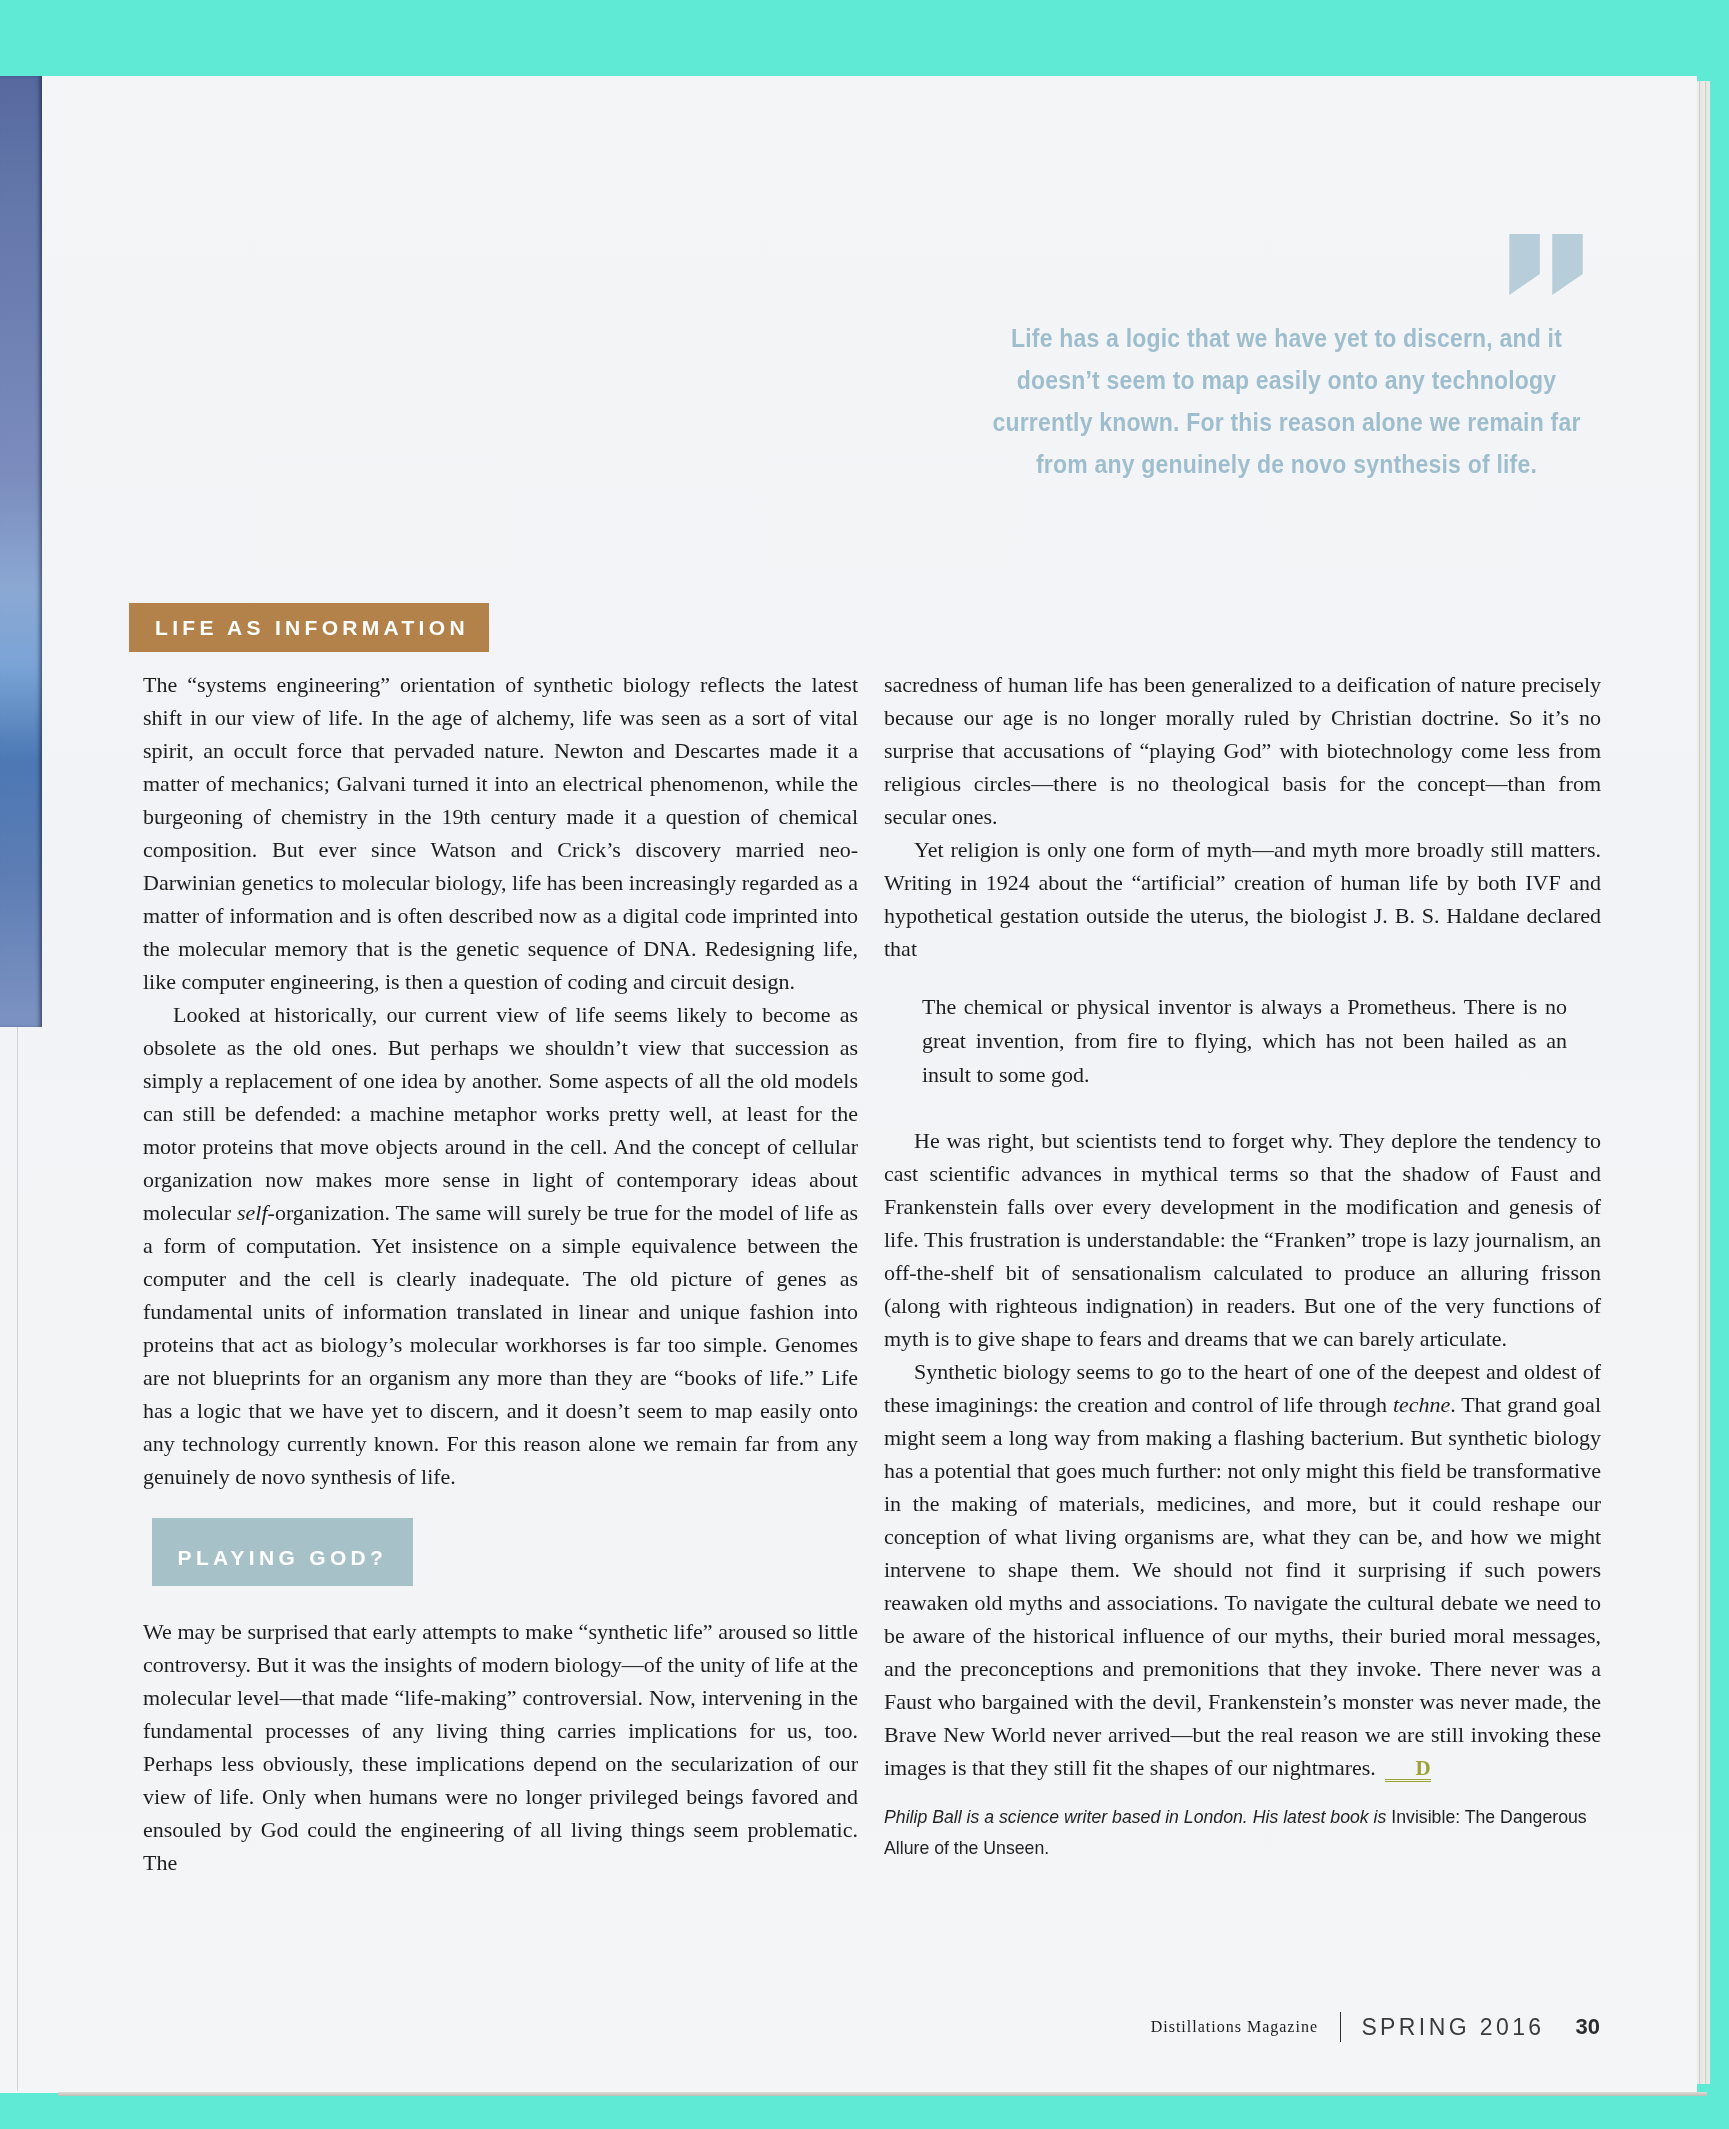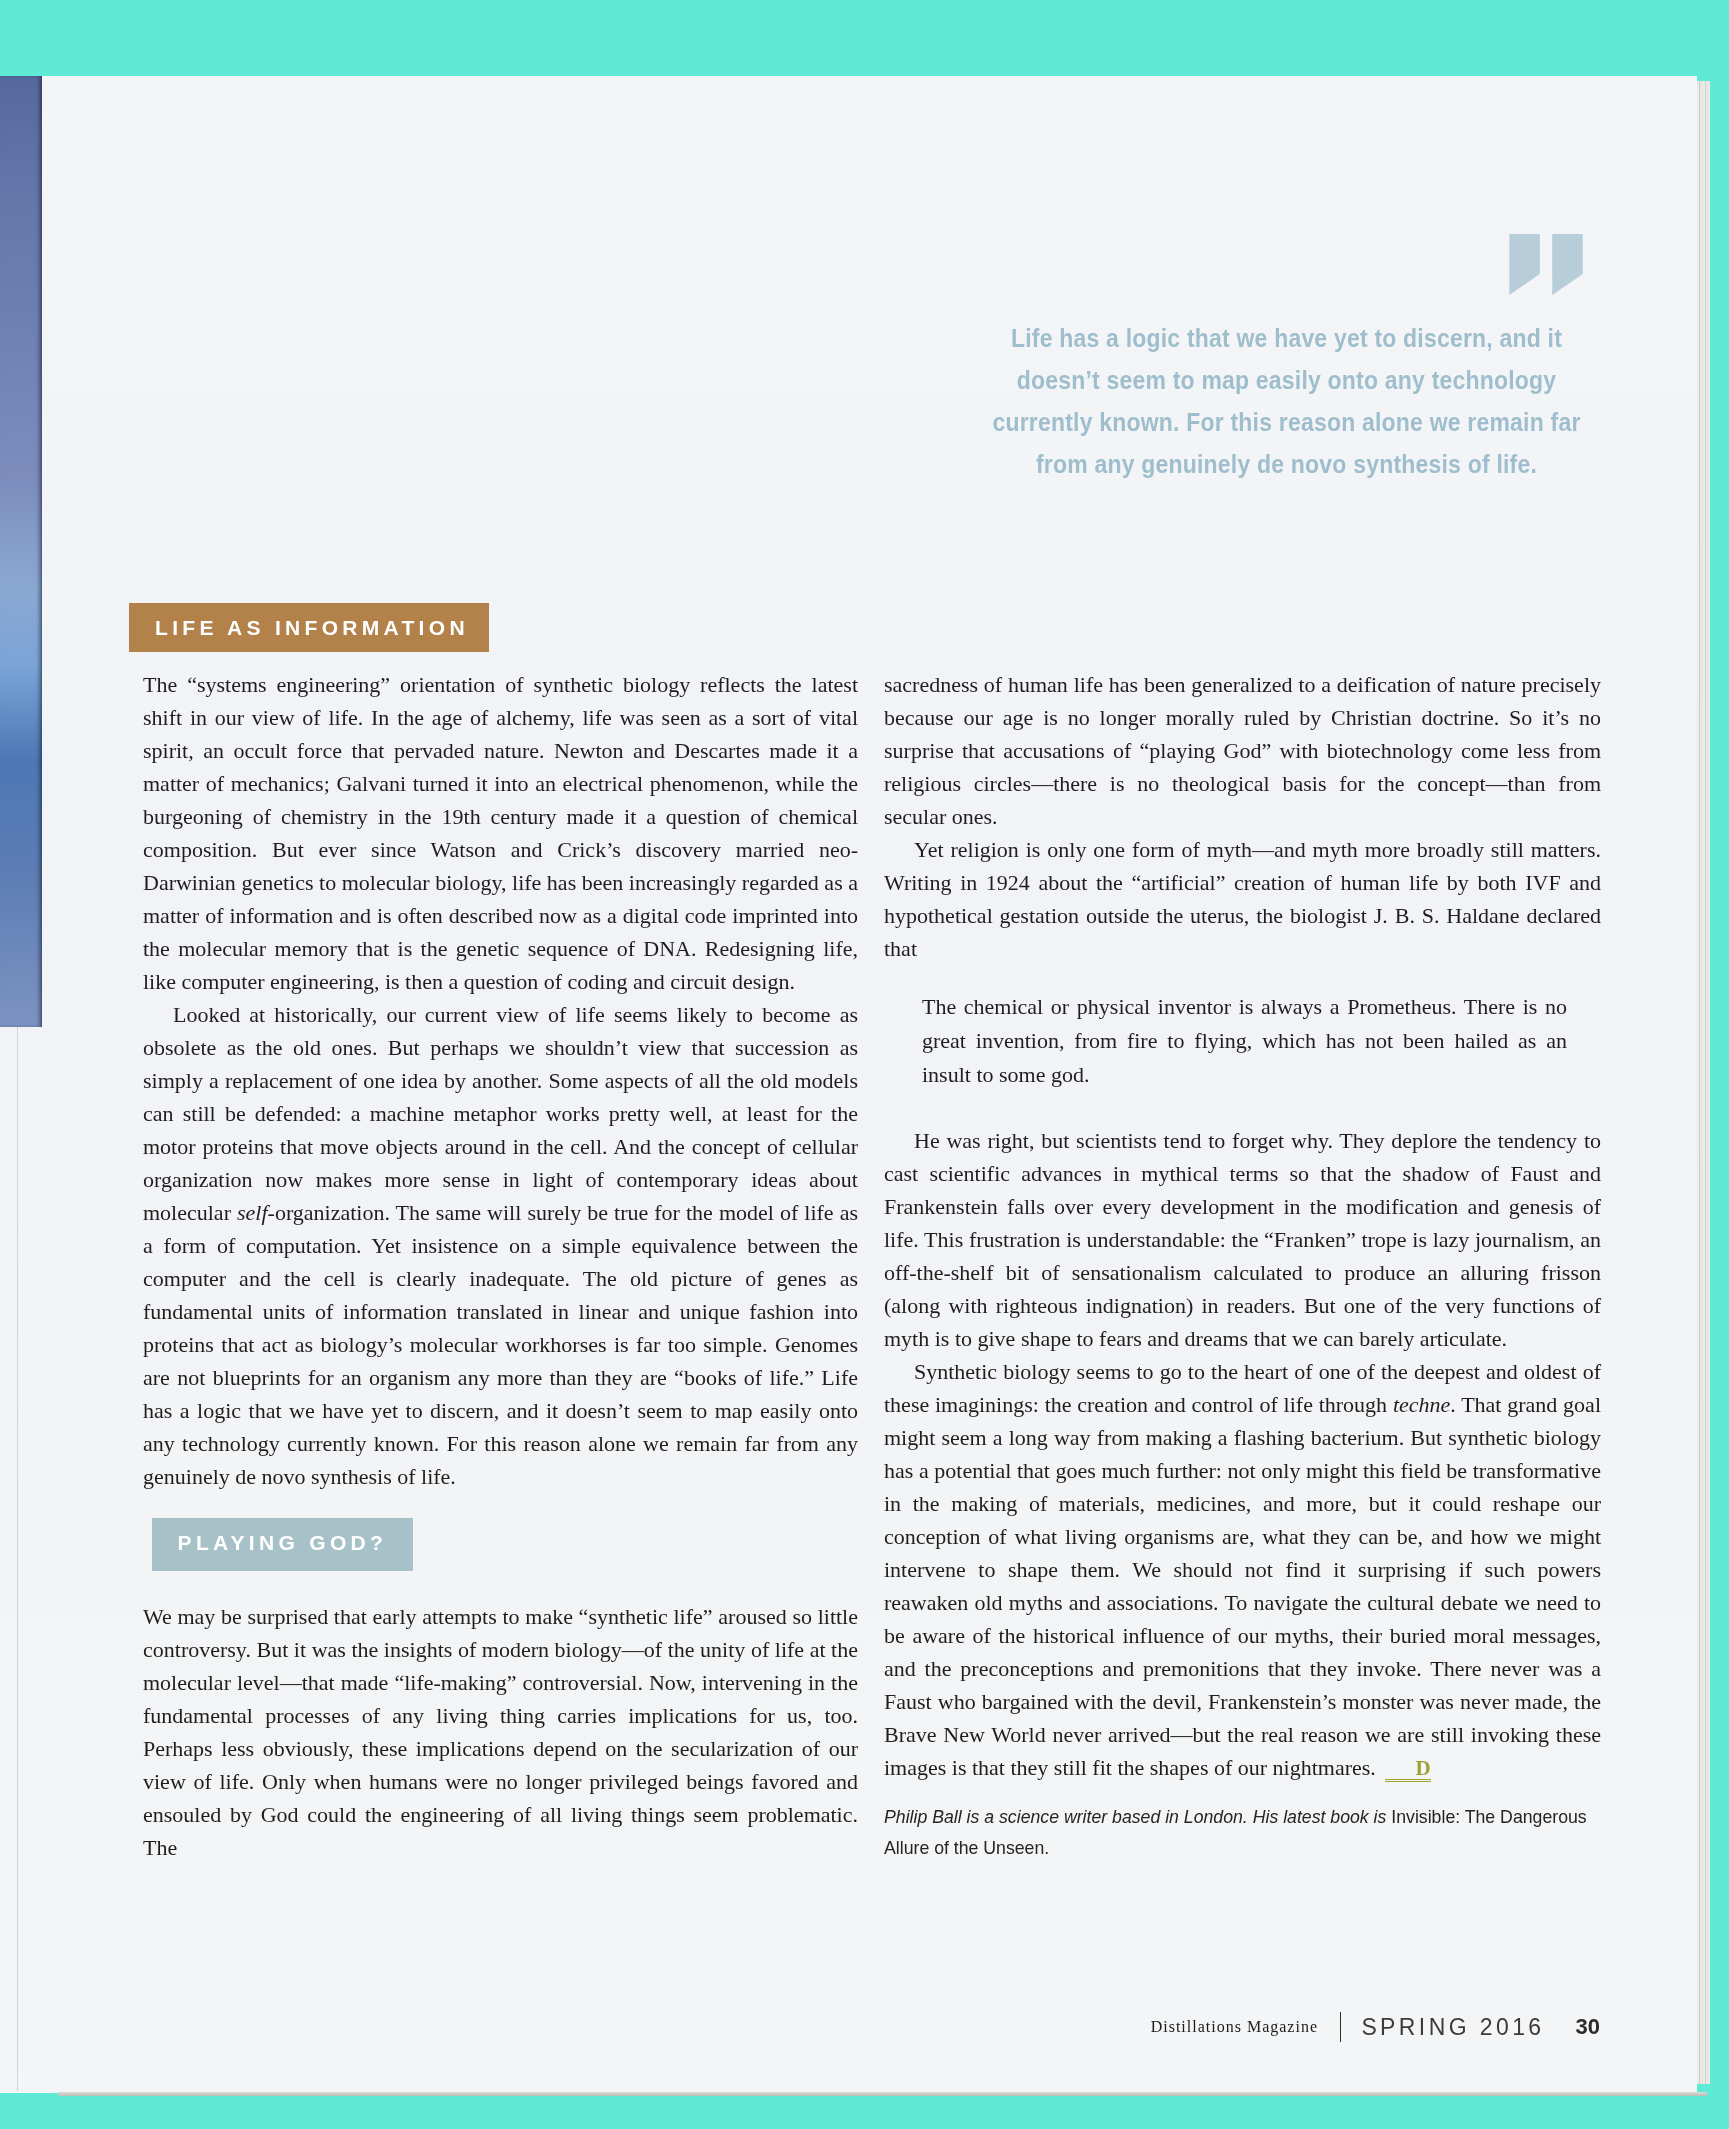--- a/index.html
+++ b/index.html
@@ -53,21 +53,21 @@
     display:inline-block;
     font-family:"Liberation Sans",sans-serif;
     font-weight:700;font-size:21px;letter-spacing:4.3px;
     color:#ffffff;white-space:nowrap;
   }
   .badge-tan{
     position:absolute;left:129px;top:527px;
     background:#b2824a;padding:13px 20px 12px 26px;
   }
   .badge-blue{
-    background:#a7c1c9;padding:8px 26px 12px 26px;
+    background:#a7c1c9;padding:23px 26px 12px 26px;
     margin:25px 0 29px 8.6px;
   }
   
   .col{
     position:absolute;top:592px;width:715px;
     font-size:22px;line-height:33px;color:#1e1e1e;
     text-align:justify;
   }
   .col-left{left:129px;margin-left:14px;}
   .col-right{left:884px;width:717px;}

